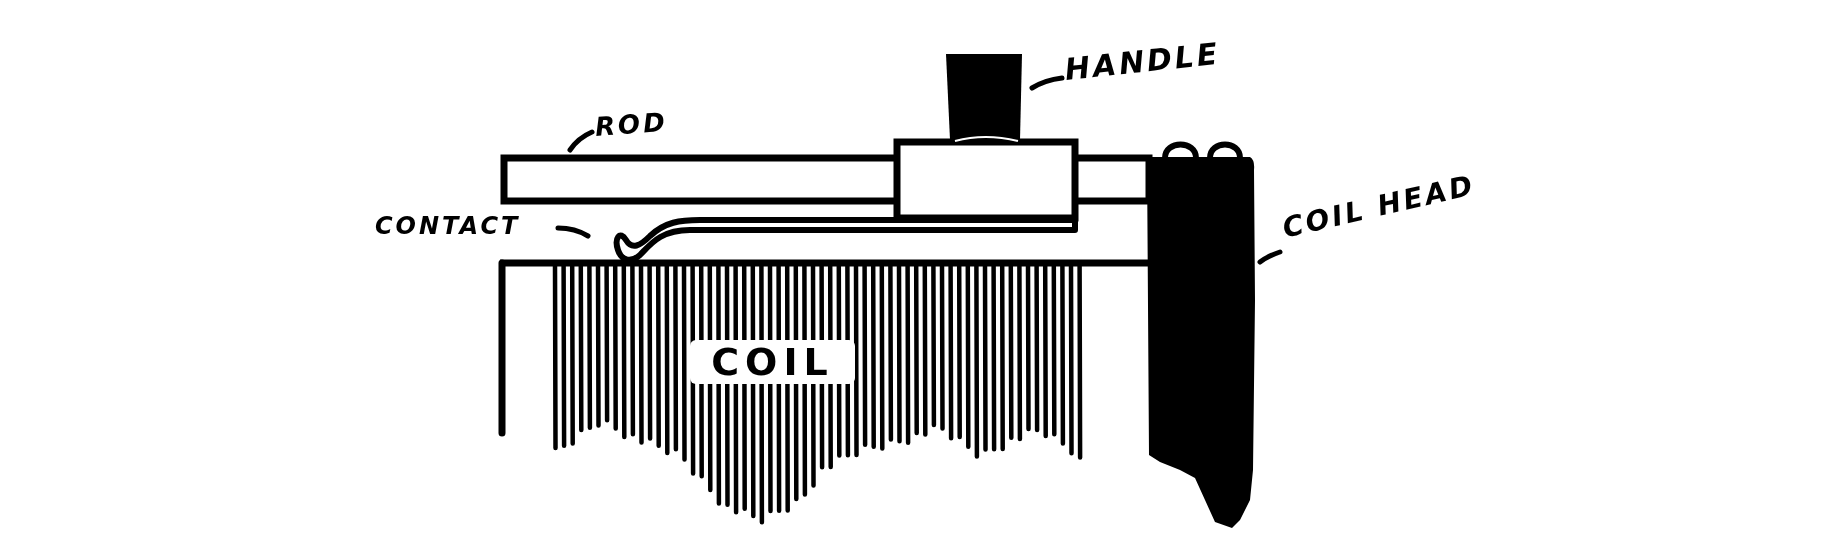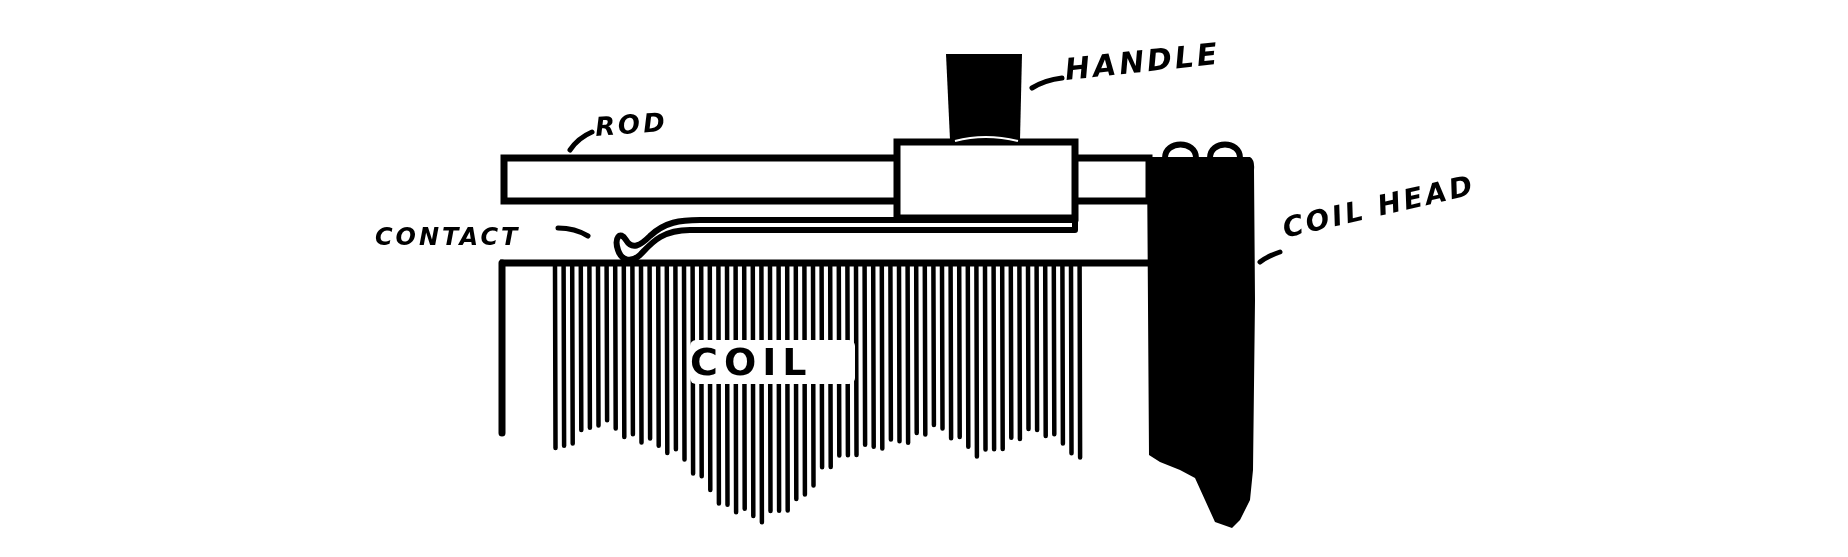--- a/index.html
+++ b/index.html
@@ -1,23 +1,23 @@
 <!DOCTYPE html>
 <html><head>
 <meta charset="utf-8">
 <style>
   html,body{margin:0;padding:0;background:#ffffff;}
   body{width:1848px;height:557px;overflow:hidden;position:relative;font-family:"DejaVu Sans",sans-serif;}
   #diagram{position:absolute;left:0;top:0;width:1848px;height:557px;}
   .lbl{position:absolute;font-family:"DejaVu Sans",sans-serif;font-weight:bold;font-style:italic;color:#000;white-space:nowrap;letter-spacing:3px;transform-origin:left center;}
   .lbl-rod{left:595px;top:112px;font-size:26px;transform:rotate(-4deg);}
   .lbl-handle{left:1065px;top:52px;font-size:30px;transform:rotate(-6deg);}
-  .lbl-contact{left:375px;top:212px;font-size:24px;margin-top:11px;}
+  .lbl-contact{left:375px;top:212px;font-size:24px;}
   .lbl-coilhead{left:1283px;top:212px;font-size:28px;transform:rotate(-13deg);}
-  .lbl-coil{position:absolute;left:690px;top:340px;width:165px;height:44px;background:#fff;color:#000;font-family:"DejaVu Sans",sans-serif;font-weight:bold;font-size:38px;letter-spacing:6px;text-align:left;line-height:44px;border-radius:6px;}
+  .lbl-coil{position:absolute;left:690px;top:340px;width:165px;height:44px;background:#fff;color:#000;font-family:"DejaVu Sans",sans-serif;font-weight:bold;font-size:38px;letter-spacing:6px;text-align:center;line-height:44px;border-radius:6px;}
 </style>
 </head>
 <body>
 
 <svg id="diagram" viewBox="0 0 1848 557" xmlns="http://www.w3.org/2000/svg">
 
   <path d="M502 433 L502 263" stroke="#000" stroke-width="7" fill="none" stroke-linecap="round"></path>
 
   <path d="M500 263 L1150 263" stroke="#000" stroke-width="7" fill="none"></path>
 

